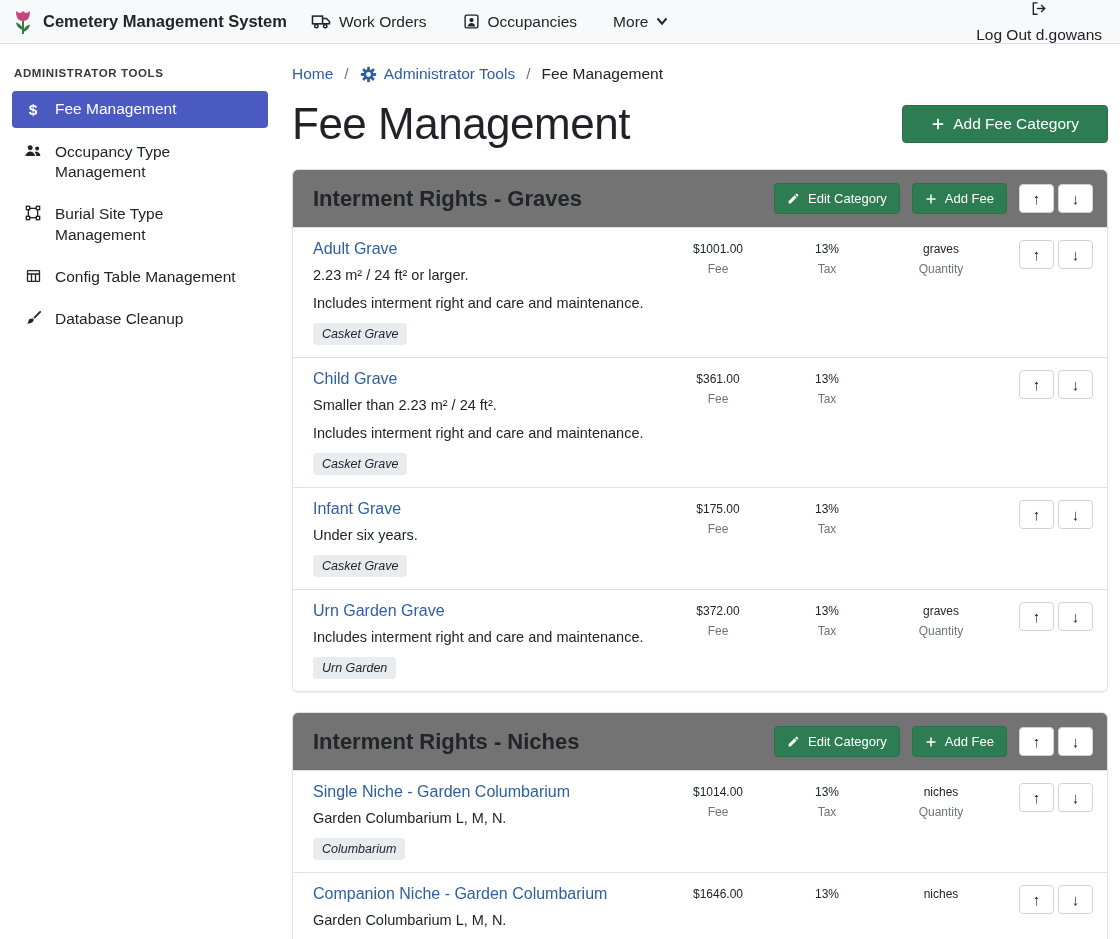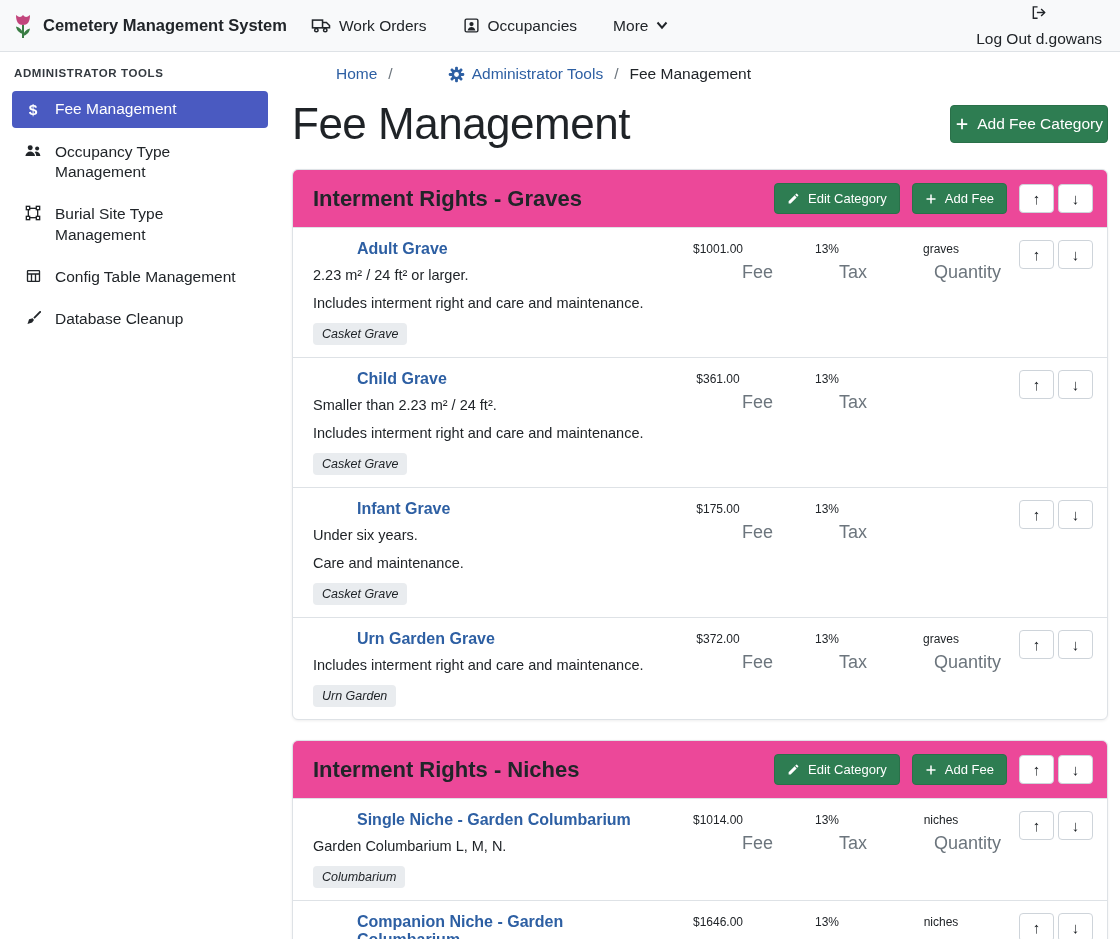--- a/index.html
+++ b/index.html
@@ -3,26 +3,26 @@
 <meta charset="utf-8">
 <style>
   * { box-sizing: border-box; margin: 0; padding: 0; }
   html, body { width: 1120px; height: 939px; overflow: hidden; }
   body {
     font-family: "Liberation Sans", "DejaVu Sans", sans-serif;
     background: #ffffff;
     color: #212529;
     position: relative;
   }
-  a { text-decoration: none; cursor: pointer; margin-left: 44px; }
+  a { text-decoration: none; cursor: pointer; }
   button { font-family: inherit; cursor: pointer; }
 
   
   .navbar {
-    height: 52px;
+    height: 44px;
     background: #f8f9fa;
     border-bottom: 1px solid #dee2e6;
     display: flex;
     align-items: center;
     padding: 0 18px 0 12px;
   }
   .brand {
     display: flex; align-items: center; gap: 9px;
     font-weight: 700; font-size: 16.5px; color: #212529;
     cursor: pointer;
@@ -72,65 +72,65 @@
   .title-row {
     display: flex; align-items: center; justify-content: space-between;
     margin-top: 16px;
   }
   .page-title { font-size: 44px; font-weight: 400; letter-spacing: -0.5px; color: #1f2327; }
 
   .btn-green {
     background: #2e7d52; border: 1px solid #2a7049; color: #ffffff;
     border-radius: 4px; display: inline-flex; align-items: center; gap: 8px;
   }
-  .btn-green.lg { font-size: 15.5px; padding: 9px 4px; margin-left: 36px; }
+  .btn-green.lg { font-size: 15.5px; padding: 9px 28px; margin-left: 36px; }
   .btn-green.sm { font-size: 13px; padding: 7px 12px; }
 
   
   .card {
     margin-top: 20px; background: #fff;
     border: 1px solid #dee2e6; border-radius: 6px;
     box-shadow: 0 1px 3px rgba(0,0,0,0.07);
     overflow: hidden;
   }
   .card-header {
-    background: #ec4899; border-bottom: 1px solid #dee2e6;
+    background: #737373; border-bottom: 1px solid #dee2e6;
     display: flex; align-items: center;
     padding: 13px 14px 13px 20px; gap: 12px;
   }
   .card-title { font-size: 22px; font-weight: 600; color: #212529; flex: 1; }
 
   .arrow-group { display: flex; gap: 4px; }
   .arrow-btn {
     width: 35px; height: 29px;
     background: #ffffff; border: 1px solid #ced4da; border-radius: 4px;
     font-size: 15px; line-height: 1; color: #212529;
     display: inline-flex; align-items: center; justify-content: center;
   }
 
   .fee-row {
     display: flex; align-items: flex-start;
     padding: 12px 14px 12px 20px; gap: 14px;
   }
   .fee-row + .fee-row { border-top: 1px solid #dee2e6; }
   .fee-main { flex: 1; min-width: 0; }
-  .fee-name { display: inline-block; color: #2d5fa3; font-weight: 700; font-size: 16px; margin-bottom: 7px; }
+  .fee-name { display: inline-block; color: #2d5fa3; font-weight: 400; font-size: 16px; margin-bottom: 7px; }
   .fee-desc { font-size: 14.5px; line-height: 1.45; color: #212529; margin-bottom: 7px; }
   .fee-desc:empty { display: none; }
   .badge {
     display: inline-block; background: #e9ecef; color: #212529;
     border-radius: 4px; padding: 4px 9px; font-size: 12.5px; margin-top: 2px; font-style: italic;
   }
   .badge:empty { display: none; }
   .fee-col { text-align: center; padding-top: 2px; }
   .col-fee { width: 110px; }
   .col-tax { width: 80px; }
   .col-qty { width: 120px; }
   .fee-val { font-size: 12px; color: #212529; }
-  .fee-sub { font-size: 18px; color: #6c757d; margin-top: 6px; text-align: right; }
+  .fee-sub { font-size: 12px; color: #6c757d; margin-top: 6px; }
   .fee-val:empty, .fee-sub:empty { display: none; }
   .row-arrows { margin-left: 4px; }
 </style>
 </head>
 <body>
 
 <header class="navbar">
   <div class="brand">
     <span class="nicon">
       <svg width="22" height="26" viewBox="0 0 22 26">
@@ -349,21 +349,20 @@
       <div class="arrow-group row-arrows">
         <button class="arrow-btn">↑</button>
         <button class="arrow-btn">↓</button>
       </div>
     </div>
 
     <div class="fee-row">
       <div class="fee-main">
         <a class="fee-name">Infant Grave</a>
         <div class="fee-desc">Under six years.</div>
-        <div class="fee-desc">Care and maintenance.</div>
         <span class="badge">Casket Grave</span>
       </div>
       <div class="fee-col col-fee">
         <div class="fee-val">$175.00</div>
         <div class="fee-sub">Fee</div>
       </div>
       <div class="fee-col col-tax">
         <div class="fee-val">13%</div>
         <div class="fee-sub">Tax</div>
       </div>

